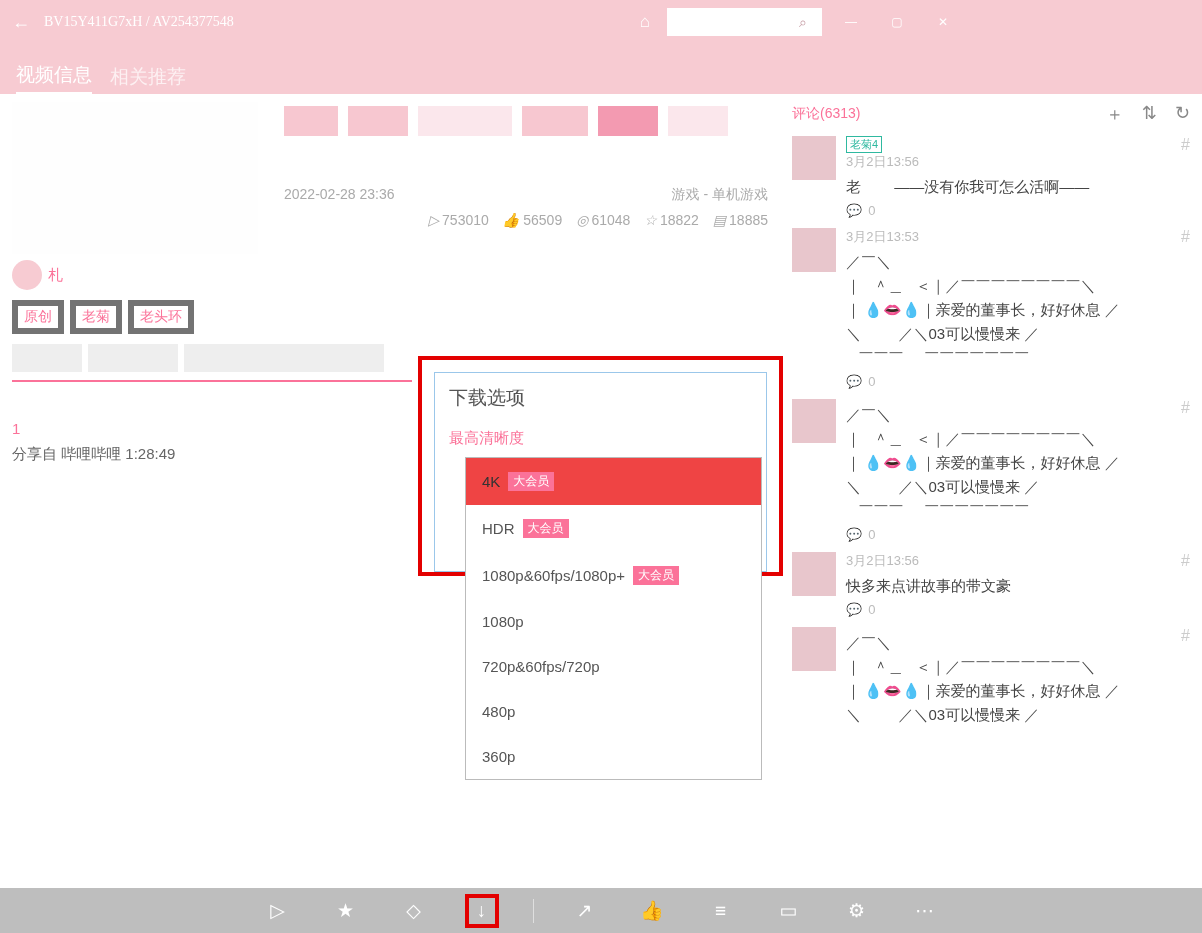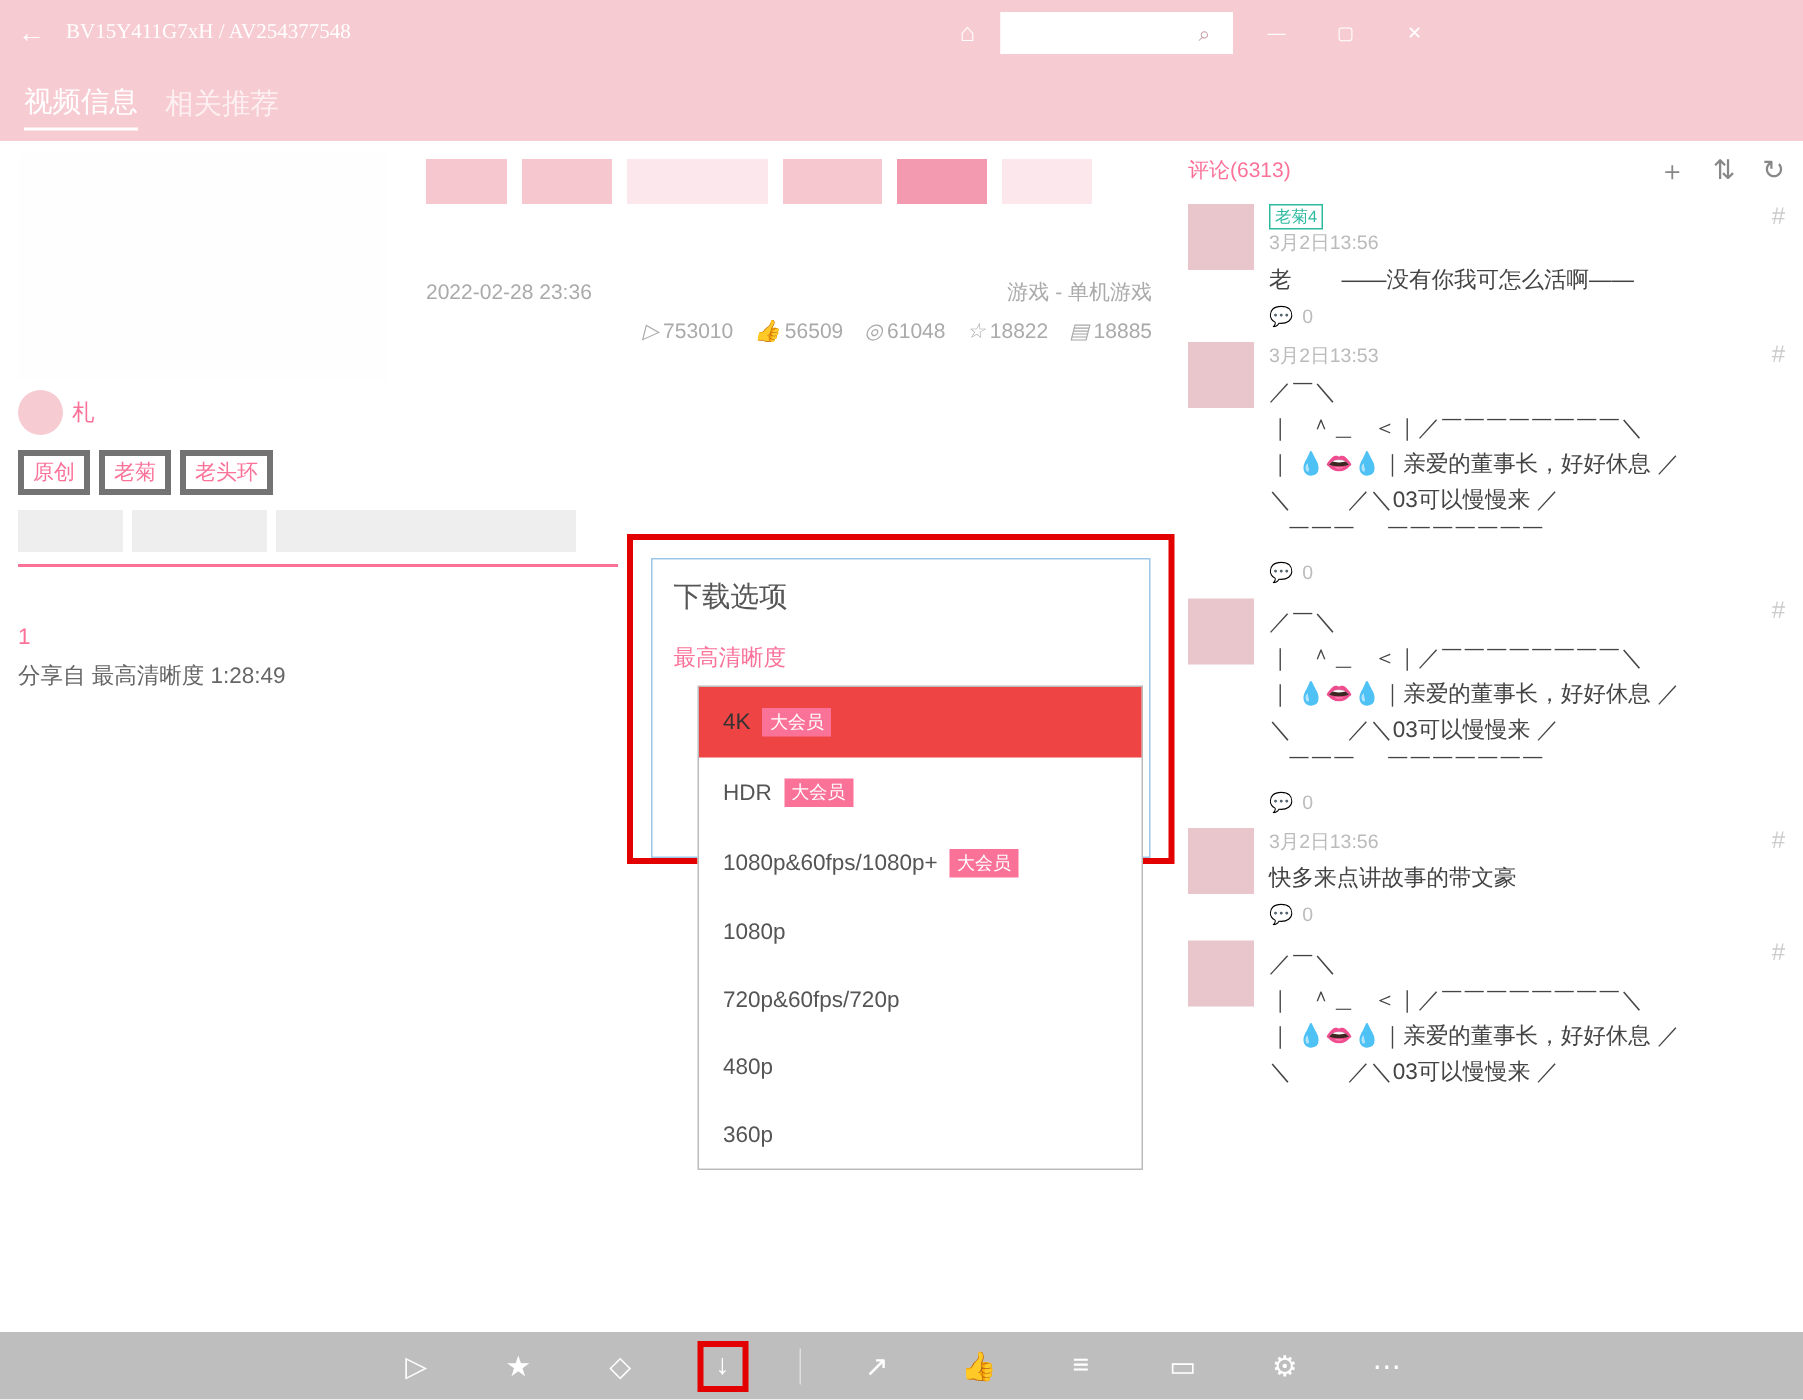--- a/index.html
+++ b/index.html
@@ -10,21 +10,21 @@
 .titlebar .back { width:32px; font-size:18px; }
 .titlebar .title { flex:1; font-size:14px;font-family:Liberation Serif, serif; }
 .titlebar .right { display:flex; align-items:center; gap:0; }
 .titlebar .home { width:44px; text-align:center; font-size:17px; }
 .searchbox { width:155px; height:28px; background:#fff; display:flex; align-items:center; margin-right:6px; }
 .searchbox input { border:none; outline:none; width:120px; height:100%; padding:0 6px; font-size:13px; }
 .searchbox .sicon { width:32px; text-align:center; color:#c8a0a8; font-size:14px; }
 .winbtn { width:46px; height:44px; display:flex; align-items:center; justify-content:center; font-size:12px; color:#fff; }
 
 
-.tabs { height:50px; background:#F7CBD2; display:flex; align-items:center; padding:0 16px; gap:18px; }
+.tabs { height:50px; background:#F7CBD2; display:flex; align-items:flex-end; padding:0 16px; gap:18px; }
 .tab { color:rgba(255,255,255,.7); font-size:19px; padding:4px 0; }
 .tab.active { color:#fff; border-bottom:2px solid #fff; }
 
 
 .content { position:absolute; top:94px; left:0; right:0; bottom:45px; display:flex; }
 .left { width:780px; padding:8px 12px; position:relative; }
 .right { flex:1; padding:8px 12px; overflow:hidden; }
 
 
 .thumbrow { display:flex; gap:26px; }
@@ -32,21 +32,21 @@
 .titleblk { flex:1; }
 .blurbar { height:34px; display:flex; gap:10px; margin-top:4px; }
 .blurbar span { display:inline-block; height:30px; }
 .metarow { display:flex; justify-content:space-between; color:#aaa; font-size:14px; margin-top:46px; }
 .stats { display:flex; justify-content:flex-end; gap:14px; color:#aaa; font-size:14px; margin-top:8px; }
 .stats span { display:flex; align-items:center; gap:3px; }
 .up { display:flex; align-items:center; gap:6px; margin-top:6px; }
 .av { width:30px; height:30px; background:#F7CBD2; border-radius:50%; }
 .upname { color:#FB7299; font-size:15px; }
 .tagrow { display:flex; gap:6px; margin-top:10px; }
-.tagrow .tg { border:4px solid #737373; color:#FB7299; font-size:14px; padding:2px 6px; }
+.tagrow .tg { border:6px solid #737373; color:#FB7299; font-size:14px; padding:2px 6px; }
 .descblur { height:28px; margin-top:10px; display:flex; gap:6px; }
 .pnum { color:#FB7299; font-size:15px; margin-top:38px; }
 .share { color:#666; font-size:15px; margin-top:8px; }
 
 
 .dlpanel { position:absolute; left:418px; top:262px; width:365px; background:#fff; border:4px solid #E30000; padding:12px 12px 0 12px; }
 .dlinner { border:1px solid #9bc7ea; padding:12px 14px 0 14px; height:200px; }
 .dltitle { font-size:19px; color:#555; }
 .dlsub { font-size:15px; color:#FB7299; margin-top:18px; }
 .qlist { position:absolute; left:43px; top:97px; width:297px; background:#fff; border:1px solid #bbb; }
@@ -149,21 +149,21 @@
       <span class="tg">老菊</span>
       <span class="tg">老头环</span>
     </div>
     <div class="descblur">
       <span style="width:70px;background:#eee"></span>
       <span style="width:90px;background:#eee"></span>
       <span style="width:200px;background:#eee"></span>
     </div>
     <div style="border-top:2px solid #FB7299;margin-top:8px;width:400px"></div>
     <div class="pnum">1</div>
-    <div class="share">分享自 最高清晰度 1:28:49</div>
+    <div class="share">分享自 哔哩哔哩 1:28:49</div>
 
     <div class="dlpanel">
       <div class="dlinner">
         <div class="dltitle">下载选项</div>
         <div class="dlsub">最高清晰度</div>
       </div>
       <div class="qlist" id="qlist">
           <div class="qitem sel">
             <span>4K</span>
             <span class="badge">大会员</span>

